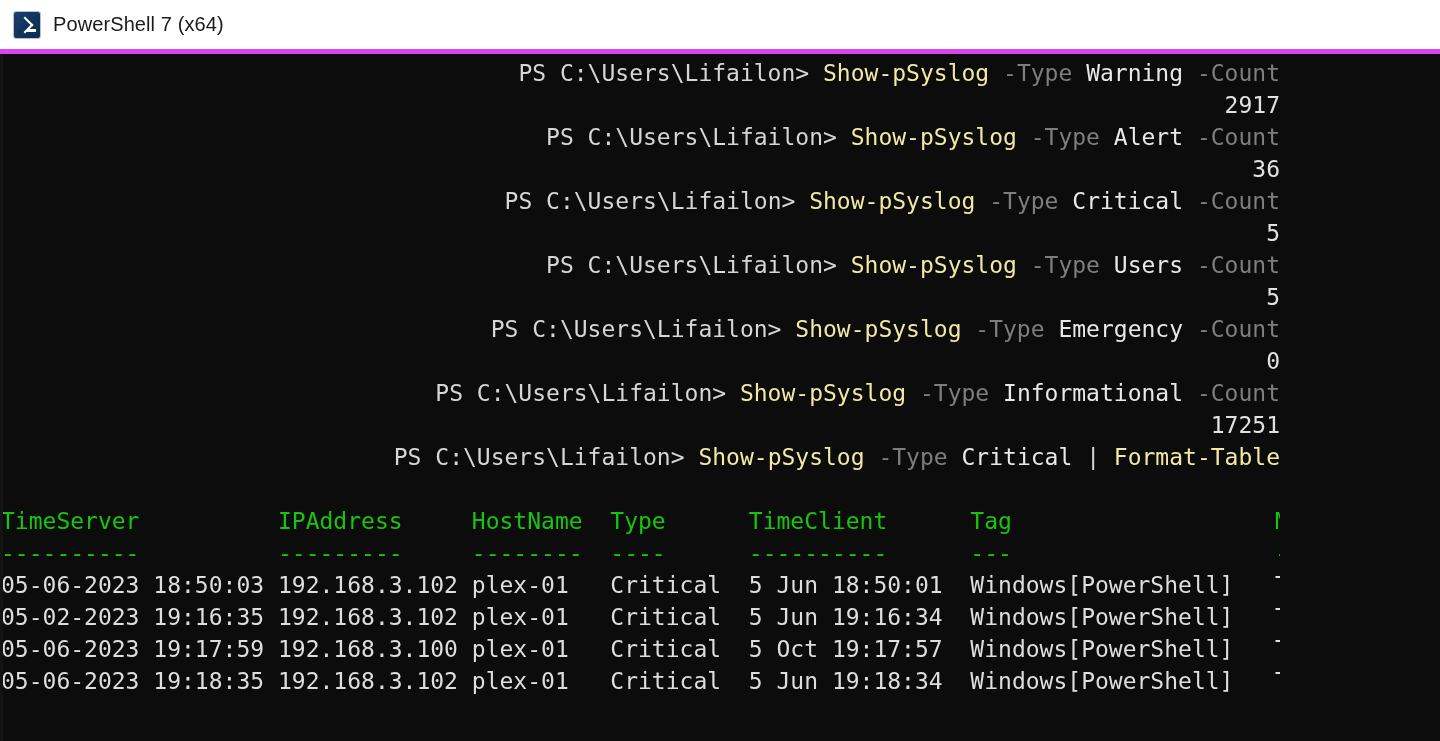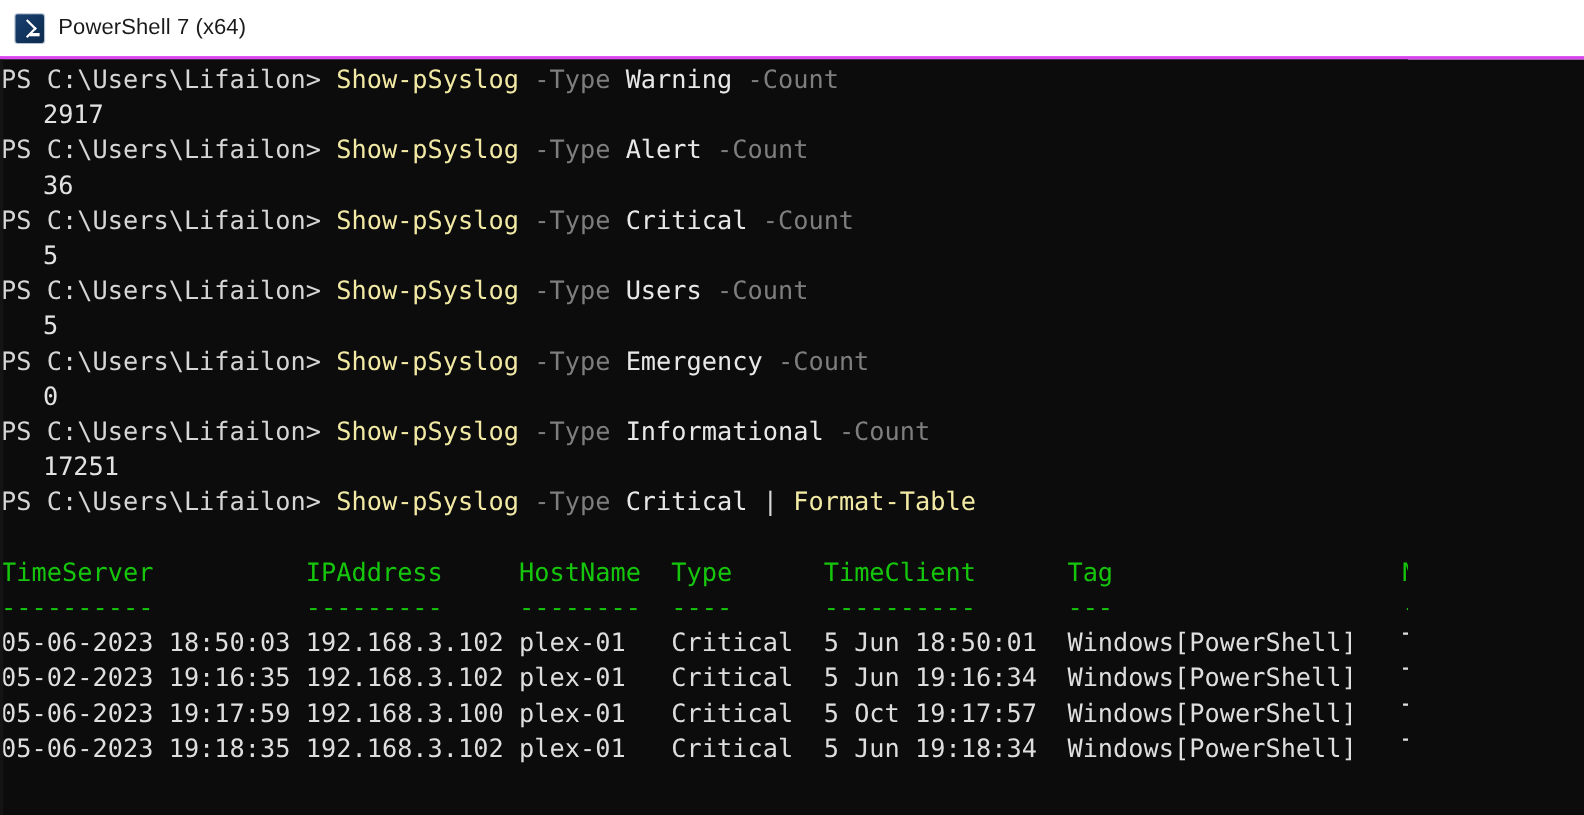--- a/index.html
+++ b/index.html
@@ -16,21 +16,21 @@
     font-family: "DejaVu Sans Mono", monospace;
   }
 
   
   #titlebar {
     position: absolute;
     left: 0; top: 0;
     width: 1440px;
     height: 54px;
     background: #ffffff;
-    border-bottom: 3px solid #d946ef;
+    border-bottom: 5px solid #d946ef;
     display: flex;
     align-items: center;
     box-sizing: border-box;
     padding-left: 14px;
   }
   #titlebar .ps-icon {
     width: 26px;
     height: 26px;
     flex: 0 0 26px;
     position: relative;
@@ -68,20 +68,21 @@
   #console {
     position: absolute;
     left: 0;
     top: 54px;
     width: 1280px;
     height: 687px;
     background: #0c0c0c;
     overflow: hidden;
     padding-top: 3px;
     box-sizing: border-box;
+    text-align: right;
   }
   #console::before {
     
     content: "";
     position: absolute;
     left: 0; top: 0;
     width: 3px; height: 100%;
     background: #141414;
     pointer-events: none;
   }

